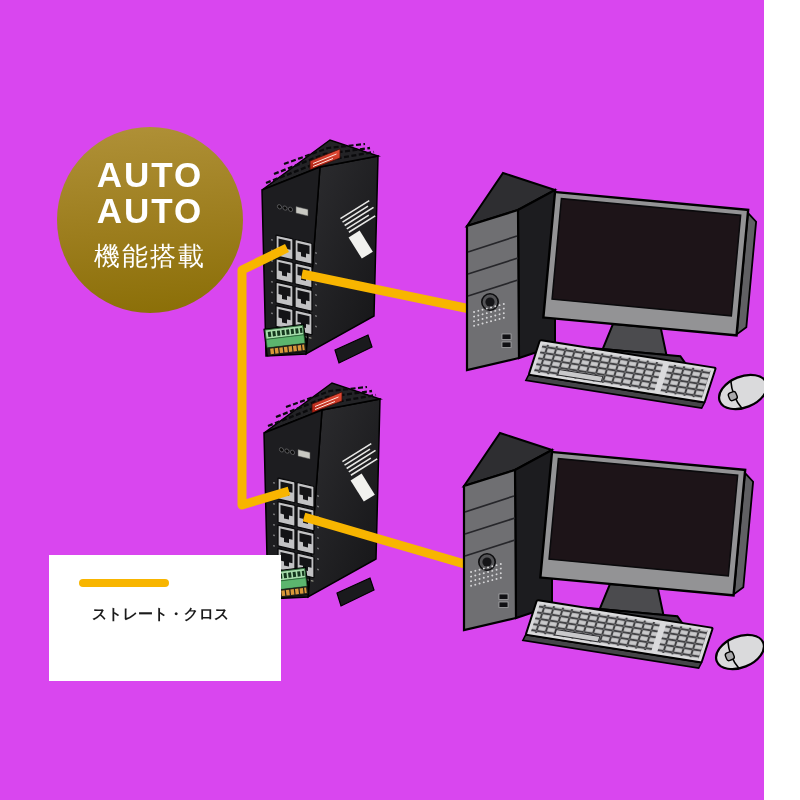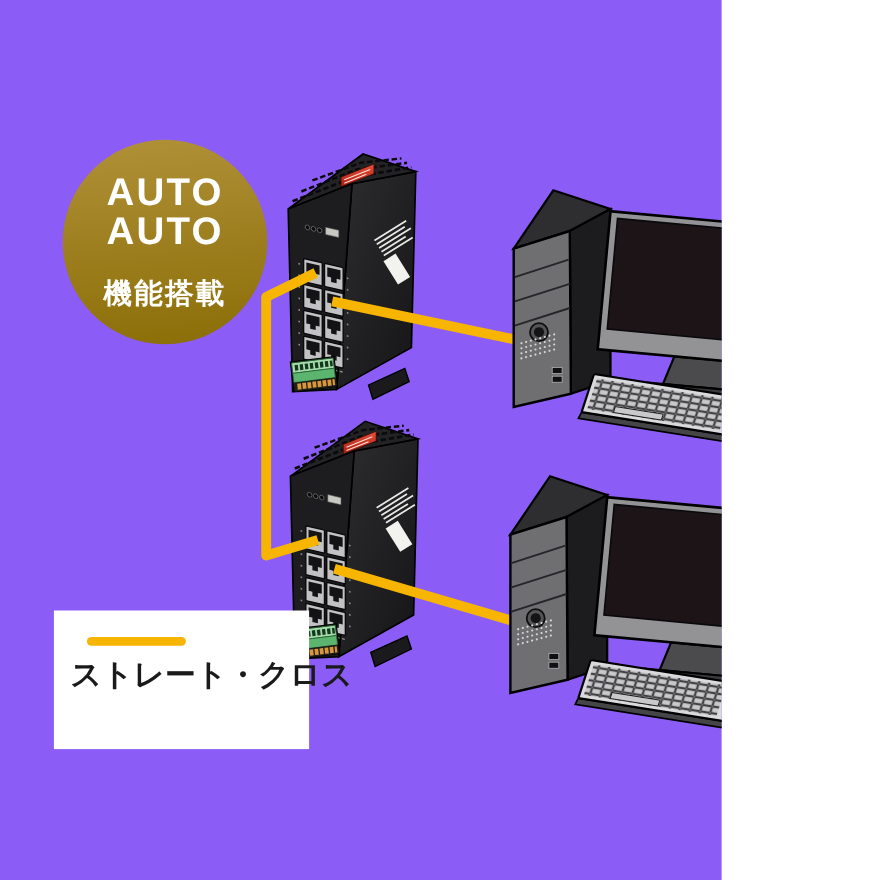--- a/index.html
+++ b/index.html
@@ -1,26 +1,26 @@
 <!DOCTYPE html>
 <html><head>
 <meta charset="utf-8">
 <style>
   html,body{margin:0;padding:0;}
-  .stage{position:relative;width:656px;height:800px;background:#8b5cf6;overflow:hidden;
+  .stage{position:relative;width:764px;height:800px;background:#d946ef;overflow:hidden;
          font-family:"Liberation Sans","DejaVu Sans",sans-serif;}
   .stage svg{position:absolute;left:0;top:0;}
   .badge{position:absolute;left:57px;top:127px;width:186px;height:186px;border-radius:50%;
          background:linear-gradient(175deg,#b09138 0%,#9c7d1d 55%,#8a6e06 100%);
          color:#fff;text-align:center;box-sizing:border-box;padding-top:30px;}
   .badge .lat{font-size:35px;font-weight:bold;letter-spacing:2px;line-height:36px;}
-  .badge .jp{font-size:26px;font-weight:700;letter-spacing:2px;margin-top:20px;}
+  .badge .jp{font-size:26px;font-weight:400;letter-spacing:2px;margin-top:10px;}
   .legend{position:absolute;left:49px;top:555px;width:232px;height:126px;background:#ffffff;}
   .legend .bar{position:absolute;left:30px;top:24px;width:90px;height:8px;border-radius:4px;background:#f8b500;}
-  .legend .txt{position:absolute;left:15px;top:42px;font-size:28px;font-weight:600;color:#1a1a1a;line-height:33px;white-space:nowrap;}
+  .legend .txt{position:absolute;left:43px;top:42px;font-size:15px;font-weight:600;color:#1a1a1a;line-height:33px;white-space:nowrap;}
 </style>
 </head>
 <body>
 
 <div class="stage">
 
 <svg width="800" height="800" viewBox="0 0 800 800">
   <defs>
     <linearGradient id="sideGrad" x1="0" y1="0" x2="1" y2="1">
       <stop offset="0" stop-color="#2d2d30"></stop>

